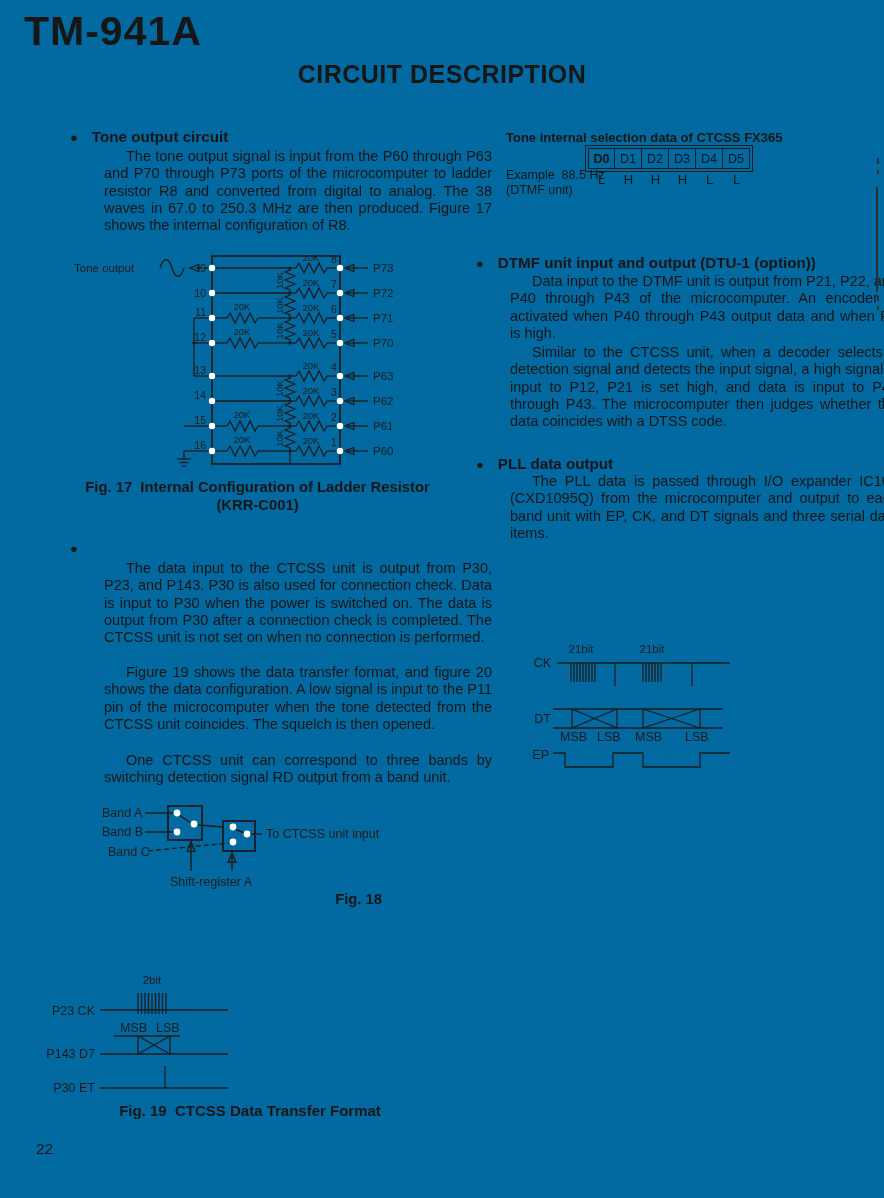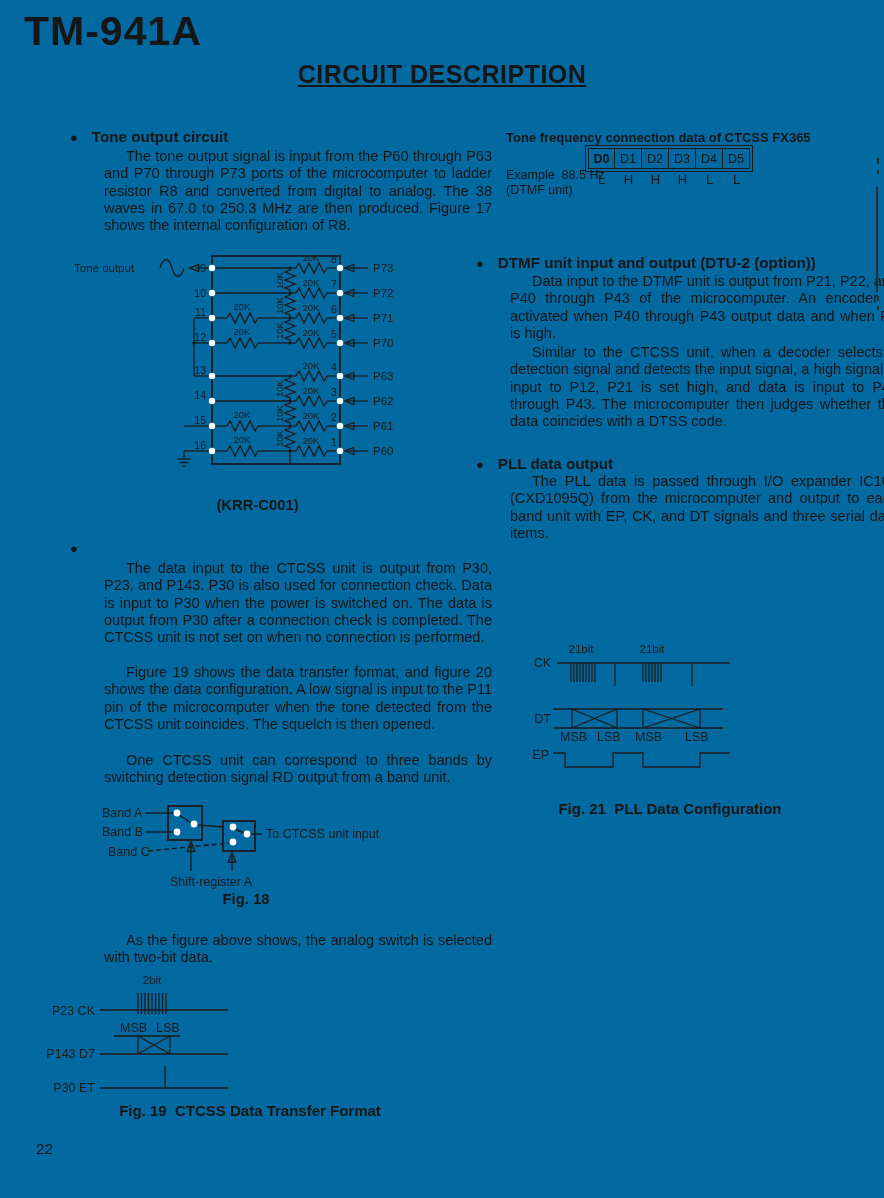--- a/index.html
+++ b/index.html
@@ -47,21 +47,21 @@
     <defs>
       <path id="rz" d="M0,0 l3,-5 l5,10 l5,-10 l5,10 l5,-10 l5,10 l3,-5" stroke-width="1.3"></path>
       <path id="rzv" d="M0,0 l0,1 l-5,2 l10,4 l-10,4 l10,4 l-10,4 l5,2 l0,2" stroke-width="1.3"></path>
       <marker id="ah" markerWidth="9" markerHeight="8" refX="7" refY="3.5" orient="auto">
         <path d="M8,3.5 L1,0.8 L1,6.2 Z" fill="#1c1c1c" stroke="none"></path>
       </marker>
     </defs>
   </svg>
 
   <div class="abs model" style="left:24px; top:8px;">TM-941A</div>
-  <div class="abs doc-title" style="left:0; top:60px;text-decoration:underline;">CIRCUIT DESCRIPTION</div>
+  <div class="abs doc-title" style="left:0; top:60px;">CIRCUIT DESCRIPTION</div>
 
   <div class="abs col sec-head" style="left:64px; top:128px;">
     <span class="bullet">●</span>
     <span>Tone output circuit</span>
   </div>
   <p class="abs col body" style="left:64px; top:148px;">The tone output signal is input from the P60 through P63 and P70 through P73 ports of the microcomputer to ladder resistor R8 and converted from digital to analog. The 38 waves in 67.0 to 250.3 MHz are then produced. Figure 17 shows the internal configuration of R8.</p>
 
   <svg class="abs" style="left:72px; top:248px;" width="360" height="228" viewBox="0 0 360 228">
     <g stroke-width="1.3">
 
@@ -240,20 +240,21 @@
         <text class="t11" x="301" y="74">P71</text>
         <text class="t11" x="301" y="99">P70</text>
         <text class="t11" x="301" y="132">P63</text>
         <text class="t11" x="301" y="157">P62</text>
         <text class="t11" x="301" y="182">P61</text>
         <text class="t11" x="301" y="207">P60</text>
       </g>
     </g>
   </svg>
 
+  <div class="abs caption" style="left:60px; top:479px; width:395px;">Fig. 17  Internal Configuration of Ladder Resistor</div>
   <div class="abs caption" style="left:60px; top:497px; width:395px;">(KRR-C001)</div>
 
   <div class="abs col sec-head" style="left:64px; top:541px;">
     <span class="bullet">●</span>
   </div>
   <p class="abs col body" style="left:64px; top:560px;">The data input to the CTCSS unit is output from P30, P23, and P143.  P30 is also used for connection check. Data is input to P30 when the power is switched on.  The data is output from P30 after a connection check is completed.  The CTCSS unit is not set on when no connection is performed.</p>
   <p class="abs col body" style="left:64px; top:664px;">Figure 19 shows the data transfer format, and figure 20 shows the data configuration. A low signal is input to the P11 pin of the microcomputer when the tone detected from the CTCSS unit coincides.  The squelch is then opened.</p>
   <p class="abs col body" style="left:64px; top:752px;">One CTCSS unit can correspond to three bands by switching detection signal RD output from a band unit.</p>
 
   <svg class="abs" style="left:90px; top:798px;" width="310" height="95" viewBox="0 0 310 95">
@@ -277,23 +278,22 @@
           <circle cx="143" cy="44" r="3.4"></circle>
           <circle cx="157" cy="36" r="3.4"></circle>
       </g>
       <text class="t12" x="12" y="19">Band A</text>
       <text class="t12" x="12" y="38">Band B</text>
       <text class="t12" x="18" y="58">Band C</text>
       <text class="t12" x="176" y="40">To CTCSS unit input</text>
       <text class="t12" x="80" y="88">Shift-register A</text>
     </g>
   </svg>
-  <div class="abs caption" style="left:86px; top:891px; width:320px;">Fig. 18</div>
-
-  <p class="abs col body" style="left:64px; top:932px;">As the figure above shows, the analog switch is selected with two-bit data.</p>
+  <div class="abs caption" style="left:62px; top:891px; width:320px;text-align:right;">Fig. 18</div>
+
 
   <svg class="abs" style="left:100px; top:970px;" width="240" height="132" viewBox="100 0 240 132">
     <g stroke-width="1.3">
       <text class="t11" x="152" y="14" text-anchor="middle">2bit</text>
       <g>
         <line x1="138" y1="23" x2="138" y2="44"></line>
           <line x1="141.5" y1="23" x2="141.5" y2="44"></line>
           <line x1="145" y1="23" x2="145" y2="44"></line>
         <line x1="148.5" y1="23" x2="148.5" y2="44"></line>
           <line x1="152" y1="23" x2="152" y2="44"></line>
@@ -317,21 +317,21 @@
 
       <line x1="165" y1="96" x2="165" y2="118"></line>
       <line x1="100" y1="118" x2="228" y2="118"></line>
       <text class="t12" text-anchor="end" x="95" y="122">P30 ET</text>
     </g>
   </svg>
   <div class="abs caption" style="left:70px; top:1102px; width:360px; font-size:15px;">Fig. 19  CTCSS Data Transfer Format</div>
 
   <div class="abs pagenum" style="left:36px; top:1140px;">22</div>
 
-  <div class="abs fig20-header" style="left:506px; top:130px;">Tone frequency connection data of CTCSS FX365</div>
+  <div class="abs fig20-header" style="left:506px; top:130px;">Tone internal selection data of CTCSS FX365</div>
 
   <div class="abs" style="left:588px; top:148px;">
     <div class="fig20-cellwrap">
       <div class="fig20-cells">
         <div class="fig20-cell">D0</div>
         <div class="fig20-cell">D1</div>
         <div class="fig20-cell">D2</div>
         <div class="fig20-cell">D3</div>
         <div class="fig20-cell">D4</div>
         <div class="fig20-cell">D5</div>
@@ -347,21 +347,21 @@
     <span>H</span>
     <span>H</span>
     <span>H</span>
     <span>L</span>
     <span>L</span>
   </div>
 
 
   <div class="abs col sec-head" style="left:470px; top:254px;">
     <span class="bullet">●</span>
-    <span>DTMF unit input and output (DTU-2 (option))</span>
+    <span>DTMF unit input and output (DTU-1 (option))</span>
   </div>
   <p class="abs col body" style="left:470px; top:273px;">Data input to the DTMF unit is output from P21, P22, and P40 through P43 of the microcomputer.  An encoder is activated when P40 through P43 output data and when P2 is high.</p>
   <p class="abs col body" style="left:470px; top:344px;">Similar to the CTCSS unit, when a decoder selects a detection signal and detects the input signal, a high signal is input to P12, P21 is set high, and data is input to P40 through P43.  The microcomputer then judges whether the data coincides with a DTSS code.</p>
 
   <div class="abs col sec-head" style="left:470px; top:455px;">
     <span class="bullet">●</span>
     <span>PLL data output</span>
   </div>
   <p class="abs col body" style="left:470px; top:473px;">The PLL data is passed through I/O expander IC101 (CXD1095Q) from the microcomputer and output to each band unit with EP, CK, and DT signals and three serial data items.</p>
 
@@ -406,21 +406,20 @@
 
       <text class="t12" x="55" y="108">MSB</text>
       <text class="t12" x="92" y="108">LSB</text>
       <text class="t12" x="130" y="108">MSB</text>
       <text class="t12" x="180" y="108">LSB</text>
 
       <text class="t12" text-anchor="end" x="44" y="126">EP</text>
       <path d="M48,120 H60 V134 H108 V120 H138 V134 H195 V120 H225"></path>
     </g>
   </svg>
-  <div class="abs caption" style="left:500px; top:800px; width:340px; font-size:15px;">Fig. 21  PLL Data Configuration</div>
 
   <div class="abs edge-mark" style="left:876px; top:187px; width:2px; height:105px;"></div>
   <div class="abs edge-mark" style="left:877px; top:158px; width:1.5px; height:6px;"></div>
   <div class="abs edge-mark" style="left:877px; top:170px; width:1.5px; height:4px;"></div>
   <div class="abs edge-mark" style="left:877px; top:296px; width:1.5px; height:5px;"></div>
   <div class="abs edge-mark" style="left:877px; top:306px; width:1.5px; height:4px;"></div>
 
 </div>
 
 </body></html>

